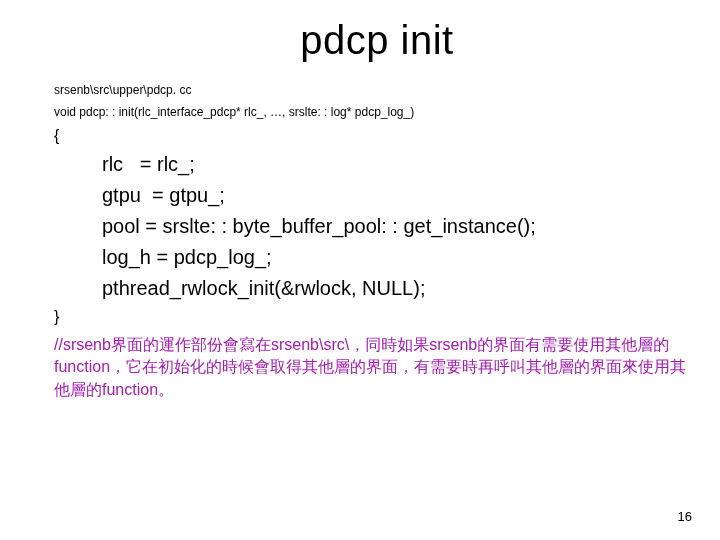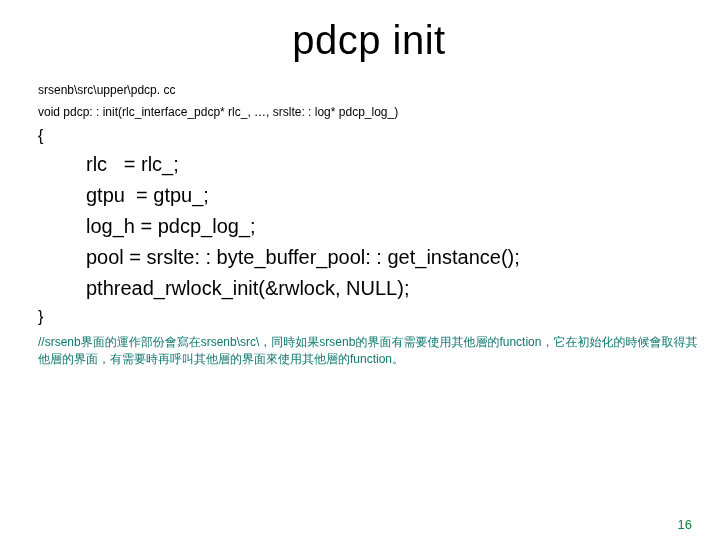--- a/index.html
+++ b/index.html
@@ -6,20 +6,21 @@
     body {
       width: 720px;
       height: 540px;
       background: #ffffff;
       font-family: Arial, "Microsoft JhengHei", "PMingLiU", sans-serif;
       position: relative;
       overflow: hidden;
     }
     .slide {
       padding: 18px 20px 0 38px;
+      margin-left: 16px;
     }
     .title {
       font-size: 40px;
       color: #000;
       text-align: center;
       font-weight: normal;
       margin-bottom: 20px;
       letter-spacing: 0.5px;
     }
     .filepath {
@@ -40,45 +41,45 @@
     .code-body {
       padding-left: 48px;
     }
     .code-line {
       font-size: 20px;
       color: #000;
       margin-bottom: 8px;
       white-space: pre;
     }
     .comment {
-      font-size: 12px;
-      color: #0f766e;
+      font-size: 16px;
+      color: #a21caf;
       line-height: 1.4;
       margin-top: 4px;
     }
     .page-number {
       position: absolute;
-      bottom: 8px;
+      bottom: 16px;
       right: 28px;
       font-size: 13px;
-      color: #15803d;
+      color: #000000;
     }
   </style>
 </head>
 <body>
 
 <div class="slide">
   <h1 class="title">pdcp init</h1>
   <div class="filepath">srsenb\src\upper\pdcp. cc</div>
   <div class="signature">void pdcp: : init(rlc_interface_pdcp* rlc_, …, srslte: : log* pdcp_log_)</div>
   <div class="brace">{</div>
   <div class="code-body">
     <div class="code-line">rlc   = rlc_;</div>
     <div class="code-line">gtpu  = gtpu_;</div>
+    <div class="code-line">pool = srslte: : byte_buffer_pool: : get_instance();</div>
     <div class="code-line">log_h = pdcp_log_;</div>
-    <div class="code-line">pool = srslte: : byte_buffer_pool: : get_instance();</div>
     <div class="code-line">pthread_rwlock_init(&amp;rwlock, NULL);</div>
   </div>
   <div class="brace">}</div>
   <div class="comment">//srsenb界面的運作部份會寫在srsenb\src\，同時如果srsenb的界面有需要使用其他層的function，它在初始化的時候會取得其他層的界面，有需要時再呼叫其他層的界面來使用其他層的function。</div>
 </div>
 
 <div class="page-number">16</div>
 
 </body></html>

